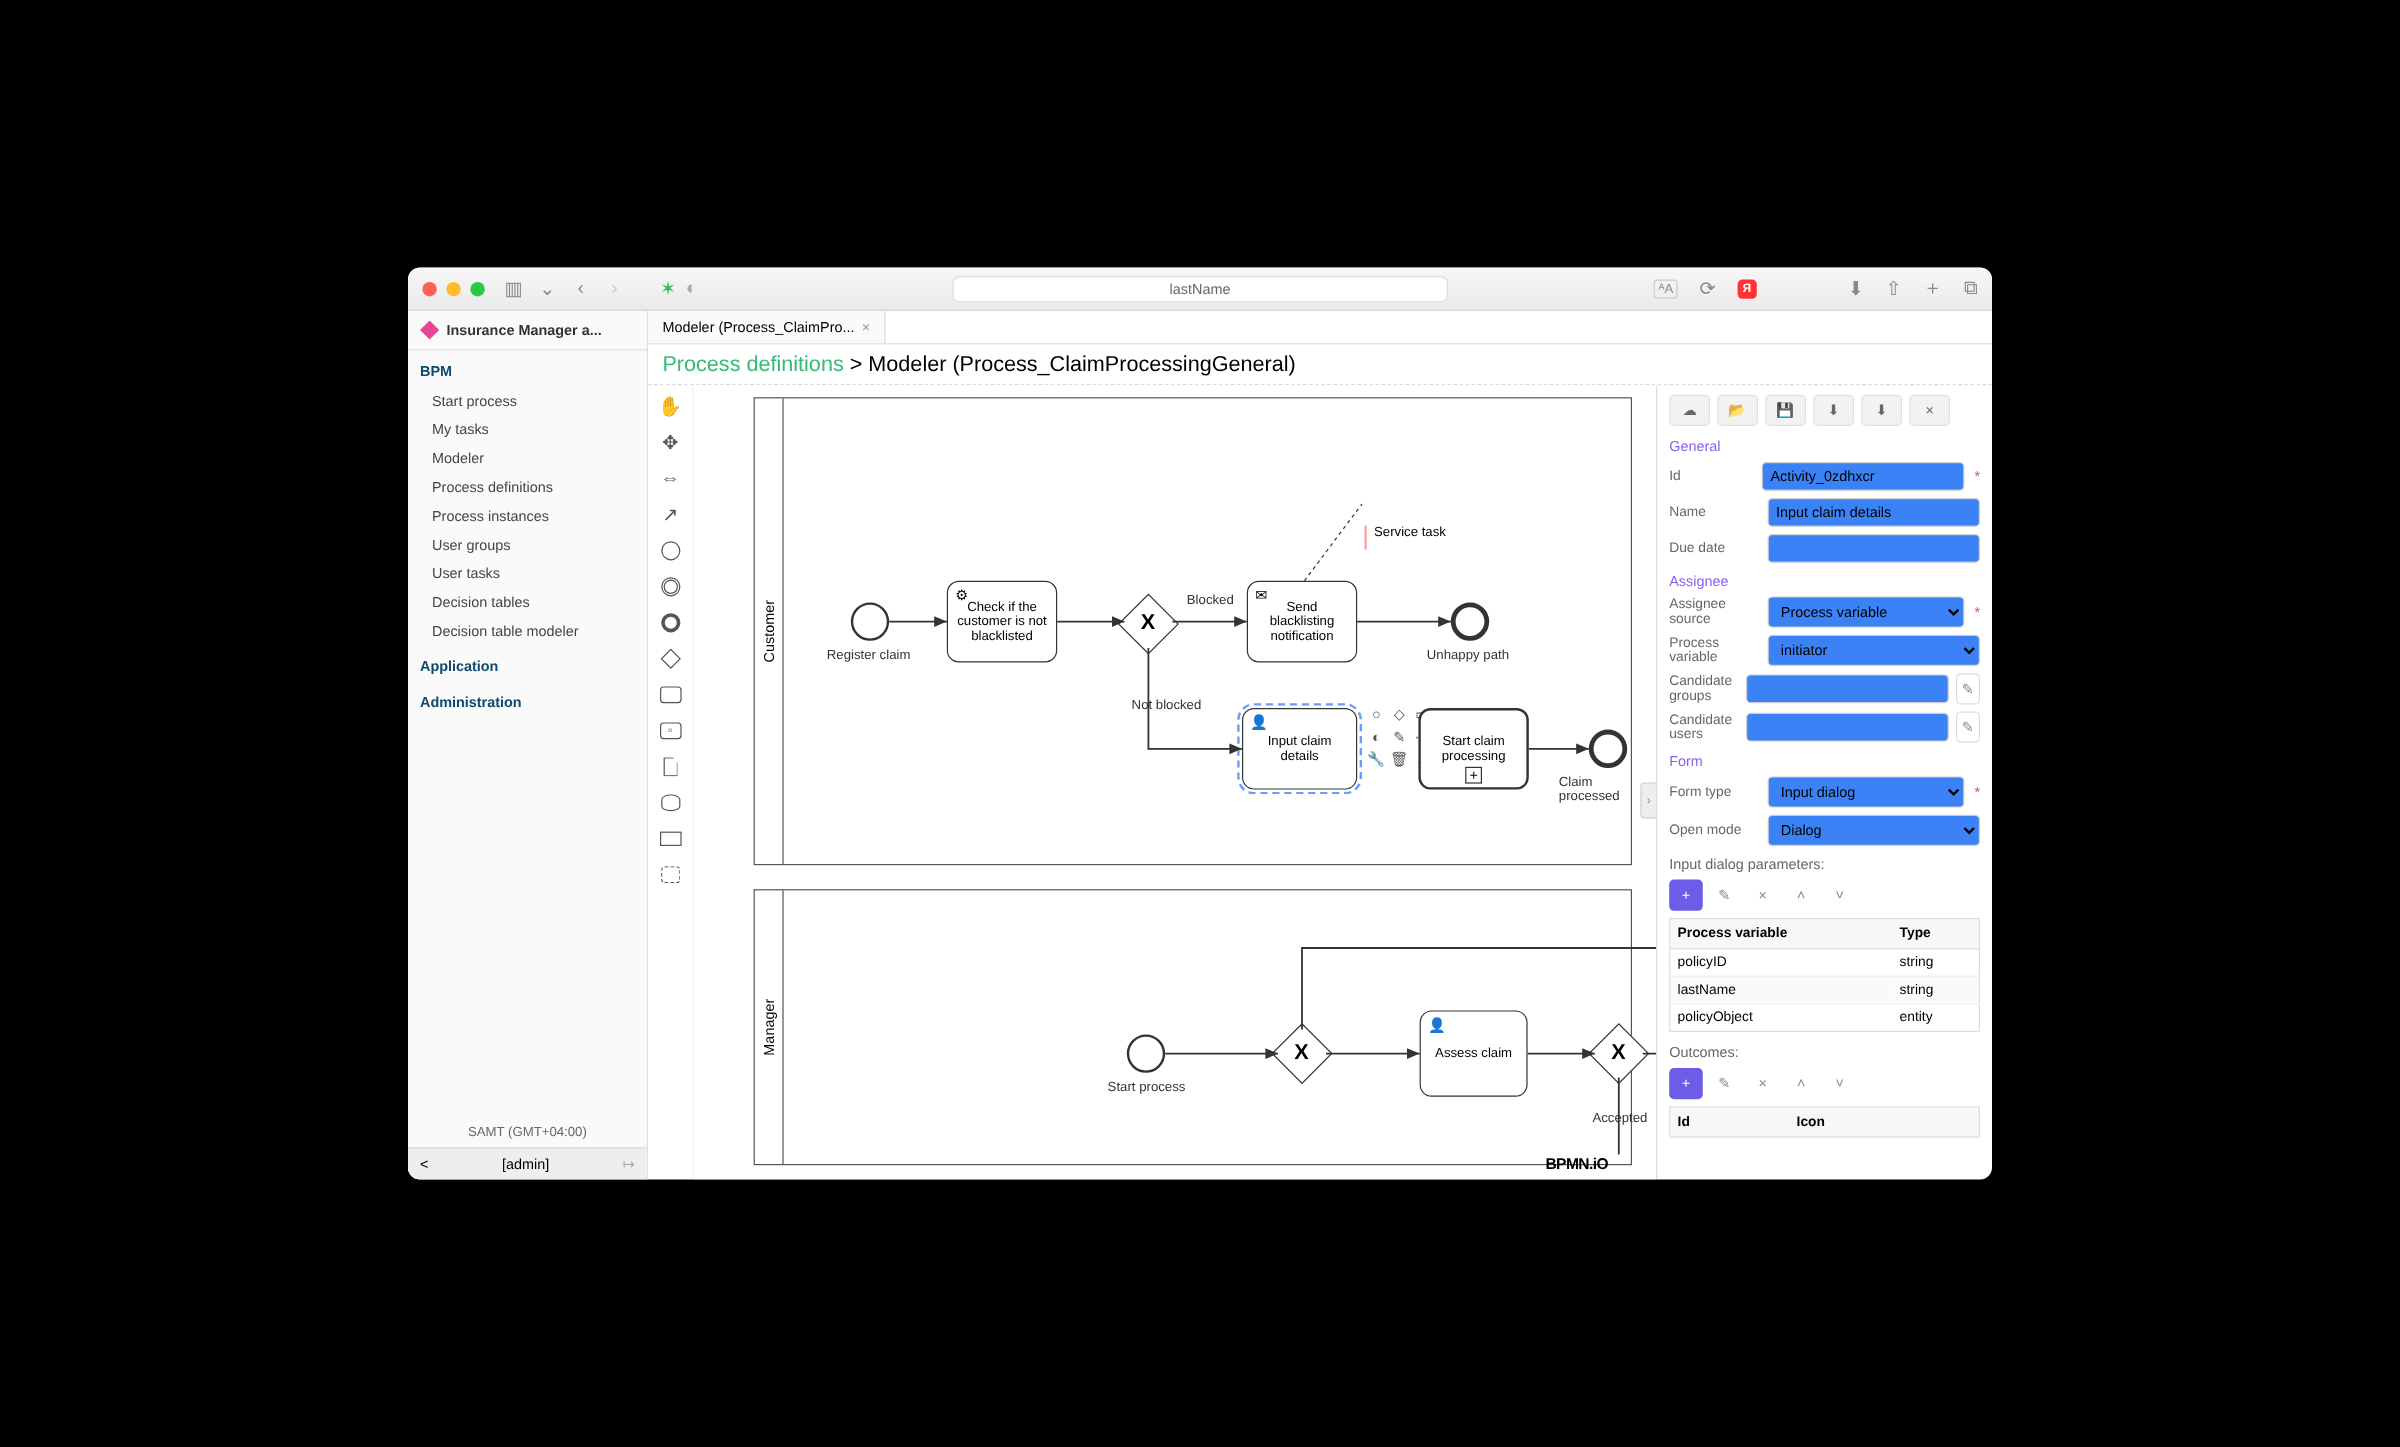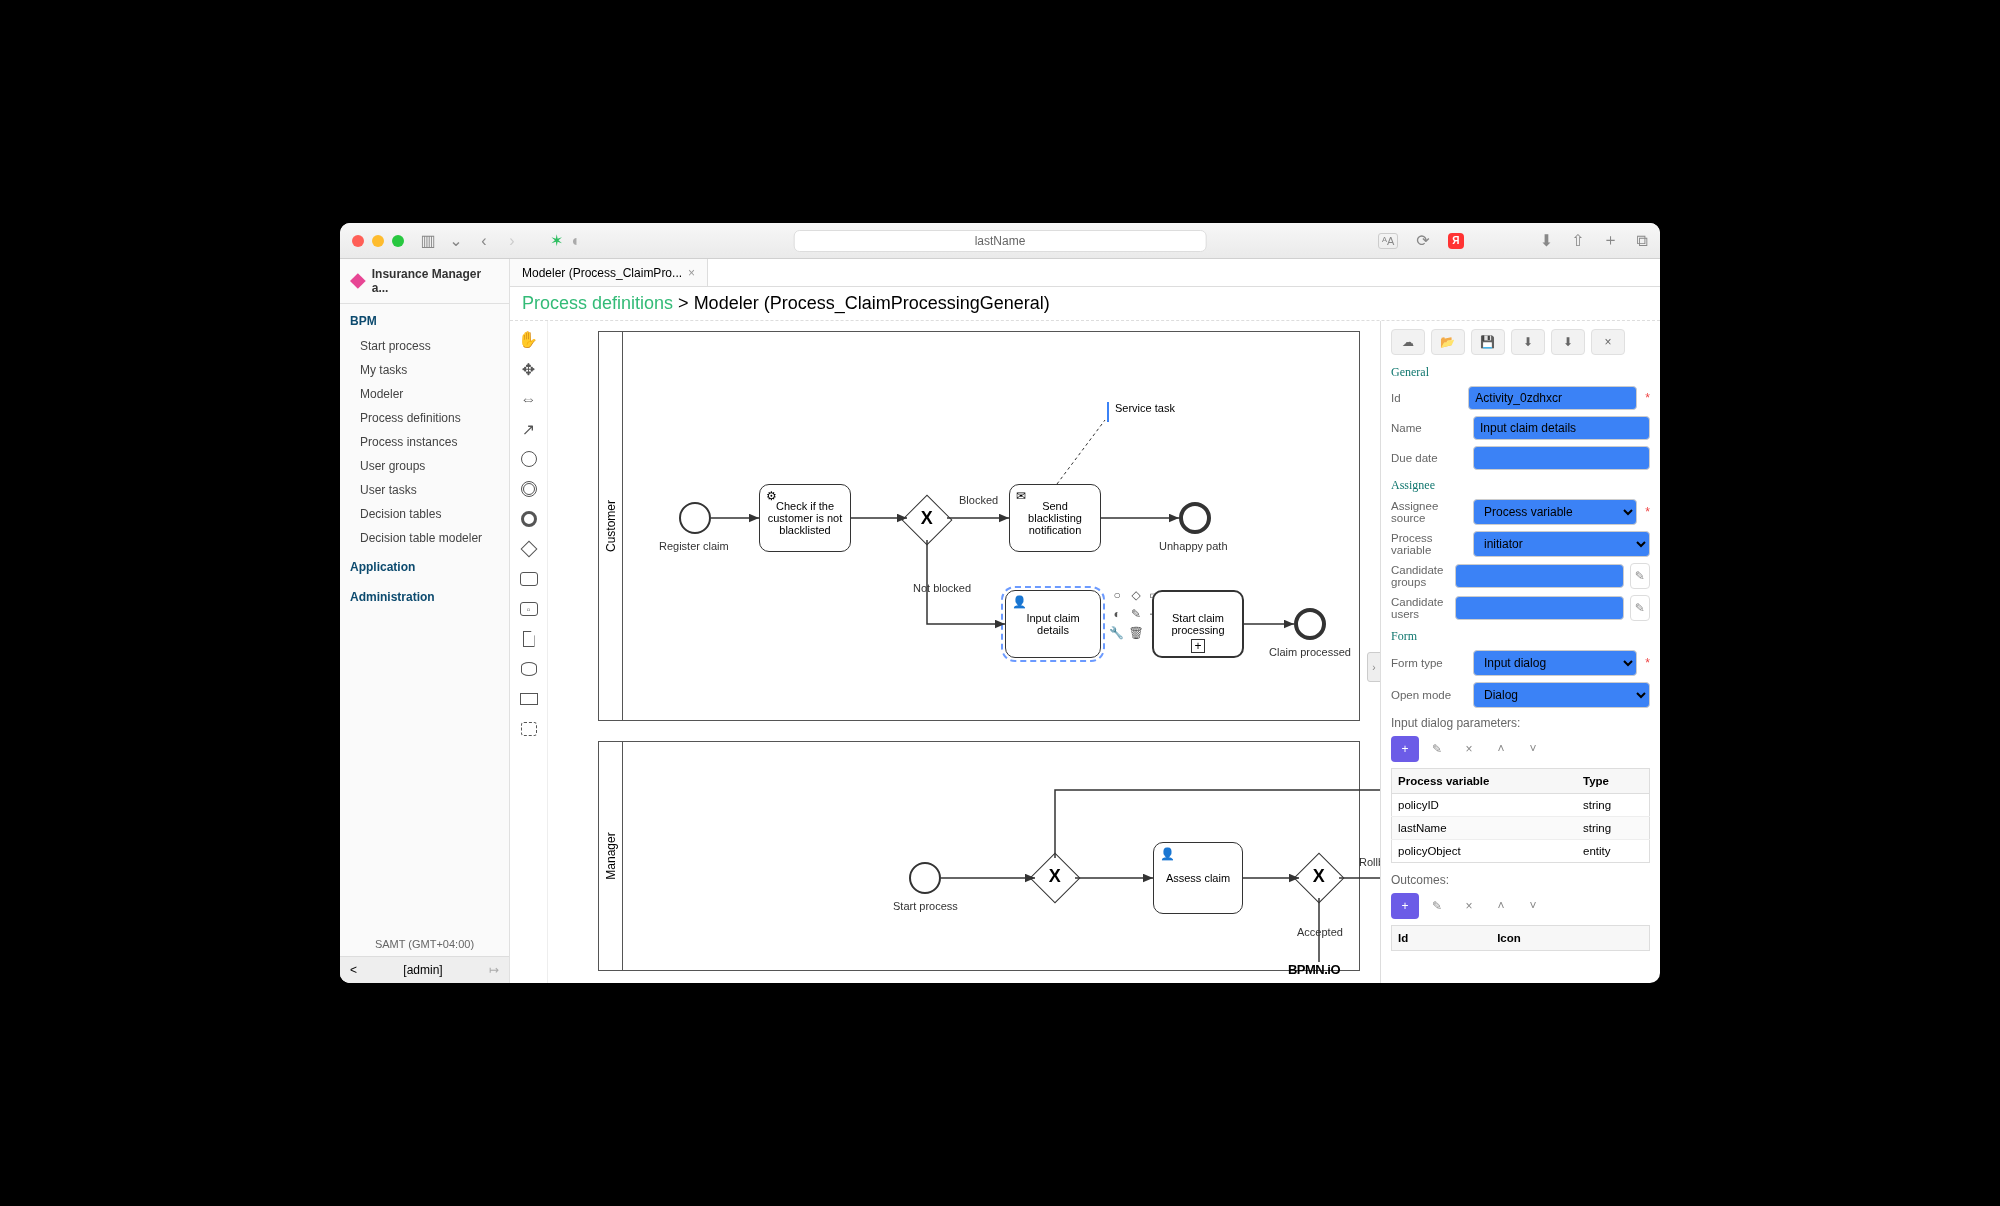--- a/index.html
+++ b/index.html
@@ -12,21 +12,21 @@
 .tl { width: 12px; height: 12px; border-radius: 50%; }
 .tl.r { background: #ff5f57; } .tl.y { background: #febc2e; } .tl.g { background: #28c840; }
 .tb-group { display: flex; gap: 12px; margin-left: 16px; align-items: center; color: #888; }
 .tb-ico { width: 16px; height: 16px; display: flex; align-items: center; justify-content: center; }
 .addr { position: absolute; left: 50%; transform: translateX(-50%); display: flex; align-items: center; gap: 6px; background: #fff; border: 1px solid #ddd; border-radius: 6px; padding: 3px 180px; font-size: 12px; color: #666; }
 .tb-right { margin-left: auto; display: flex; gap: 18px; align-items: center; color: #888; }
 .yandex { width: 16px; height: 16px; background: #f33; border-radius: 4px; display: flex; align-items: center; justify-content: center; color: #fff; font-size: 10px; font-weight: bold; }
 
 
 .body { flex: 1; display: flex; overflow: hidden; }
-.sidebar { width: 170px; background: #fafafa; border-right: 1px solid #e0e0e0; display: flex; flex-direction: column; font-size: 12px; }
+.sidebar { width: 200px; background: #fafafa; border-right: 1px solid #e0e0e0; display: flex; flex-direction: column; font-size: 12px; }
 .app-title { display: flex; align-items: center; gap: 6px; padding: 8px 10px; border-bottom: 1px solid #e0e0e0; font-weight: 600; color: #333; }
 .app-title svg { width: 16px; height: 16px; }
 .sb-section { padding: 6px 10px; font-weight: 600; color: #0c4a6e; margin-top: 4px; }
 .sb-item { padding: 5px 10px 5px 20px; color: #444; cursor: pointer; }
 .sb-foot { margin-top: auto; }
 .sb-tz { text-align: center; padding: 6px; font-size: 11px; color: #666; }
 .sb-user { display: flex; align-items: center; justify-content: space-between; padding: 6px 10px; background: #eee; border-top: 1px solid #ddd; }
 
 
 .content { flex: 1; display: flex; flex-direction: column; overflow: hidden; }
@@ -47,32 +47,32 @@
 .event { position: absolute; width: 32px; height: 32px; border: 2px solid #333; border-radius: 50%; background: #fff; }
 .event.end { border-width: 4px; }
 .task { position: absolute; border: 1.5px solid #333; border-radius: 10px; background: #fff; padding: 6px; font-size: 11px; display: flex; align-items: center; justify-content: center; text-align: center; }
 .task.selected { outline: 2px dashed #6b9aff; outline-offset: 2px; }
 .task.thick { border-width: 2.5px; }
 .gateway { position: absolute; width: 36px; height: 36px; transform: rotate(45deg); border: 1.5px solid #333; background: #fff; }
 .gateway::after { content: "X"; position: absolute; transform: rotate(-45deg); left: 10px; top: 6px; font-weight: bold; font-size: 18px; }
 .subproc { position: absolute; bottom: 3px; left: 50%; transform: translateX(-50%); width: 14px; height: 14px; border: 1.5px solid #333; display: flex; align-items: center; justify-content: center; font-size: 12px; line-height: 1; }
 .lbl { position: absolute; font-size: 11px; color: #333; }
 .task-ico { position: absolute; top: 4px; left: 6px; font-size: 12px; }
-.annotation { position: absolute; border-left: 2px solid #3b82f6; padding-left: 6px; font-size: 11px; }
+.annotation { position: absolute; border-left: 2px solid #fca5a5; padding-left: 6px; font-size: 11px; margin-top: 36px; }
 .ctx-pad { position: absolute; display: flex; flex-wrap: wrap; width: 60px; gap: 3px; }
 .ctx-pad span { width: 16px; height: 16px; display: flex; align-items: center; justify-content: center; font-size: 12px; color: #555; border: 1px solid #aaa; border-radius: 2px; }
 .ctx-pad span.nobord { border: none; }
 .watermark { position: absolute; right: 40px; bottom: 6px; font-family: Arial; font-weight: bold; font-size: 13px; letter-spacing: -0.5px; }
 .collapse-handle { position: absolute; right: -1px; top: 50%; width: 14px; height: 30px; background: #eee; border: 1px solid #ccc; border-radius: 3px 0 0 3px; display: flex; align-items: center; justify-content: center; font-size: 10px; color: #888; }
 
 
 .props { width: 280px; border-left: 1px solid #ddd; padding: 8px 10px; font-size: 12px; overflow-y: auto; }
 .toolbar { display: flex; gap: 6px; margin-bottom: 10px; }
 .tbtn { flex: none; width: 34px; height: 26px; background: #f2f2f2; border: 1px solid #e0e0e0; border-radius: 4px; display: flex; align-items: center; justify-content: center; color: #666; cursor: pointer; }
-.section-h { font-weight: 500; color: #0f766e; margin: 8px 0 6px; font-family: Liberation Serif, serif; }
+.section-h { font-weight: 500; color: #8b5cf6; margin: 8px 0 6px; }
 .field { display: flex; align-items: center; margin-bottom: 6px; gap: 6px; }
 .field label { width: 76px; color: #666; font-size: 11.5px; }
 .field input, .field select { flex: 1; border: 1px solid #ccc; border-radius: 4px; padding: 4px 6px; font-size: 12px; background: #3b82f6; }
 .req { color: #e44; margin-left: 2px; }
 .row-tools { display: flex; gap: 4px; margin: 6px 0; }
 .row-tools .rt { width: 28px; height: 26px; border-radius: 4px; display: flex; align-items: center; justify-content: center; color: #888; }
 .row-tools .rt.primary { background: #6c5ce7; color: #fff; }
 .ptable { width: 100%; border: 1px solid #ddd; border-collapse: collapse; font-size: 11.5px; }
 .ptable th { background: #f7f7f7; text-align: left; padding: 6px; border-bottom: 1px solid #ddd; font-weight: 600; }
 .ptable td { padding: 5px 6px; border-top: 1px solid #eee; }

